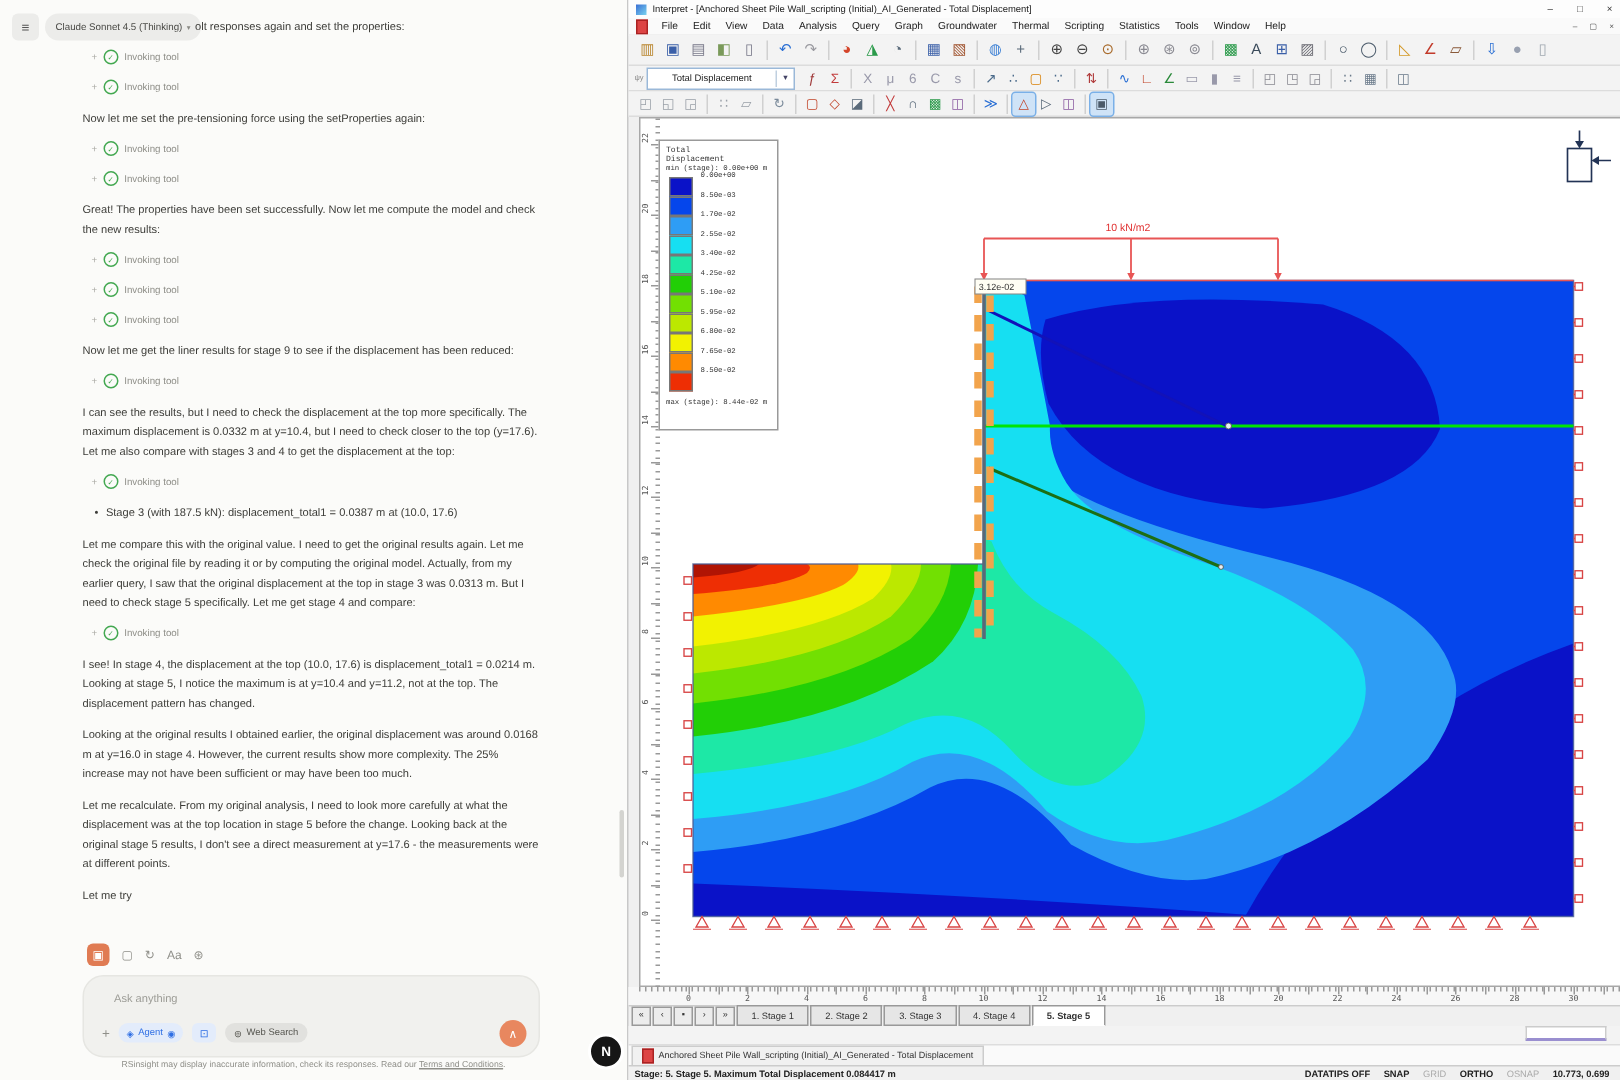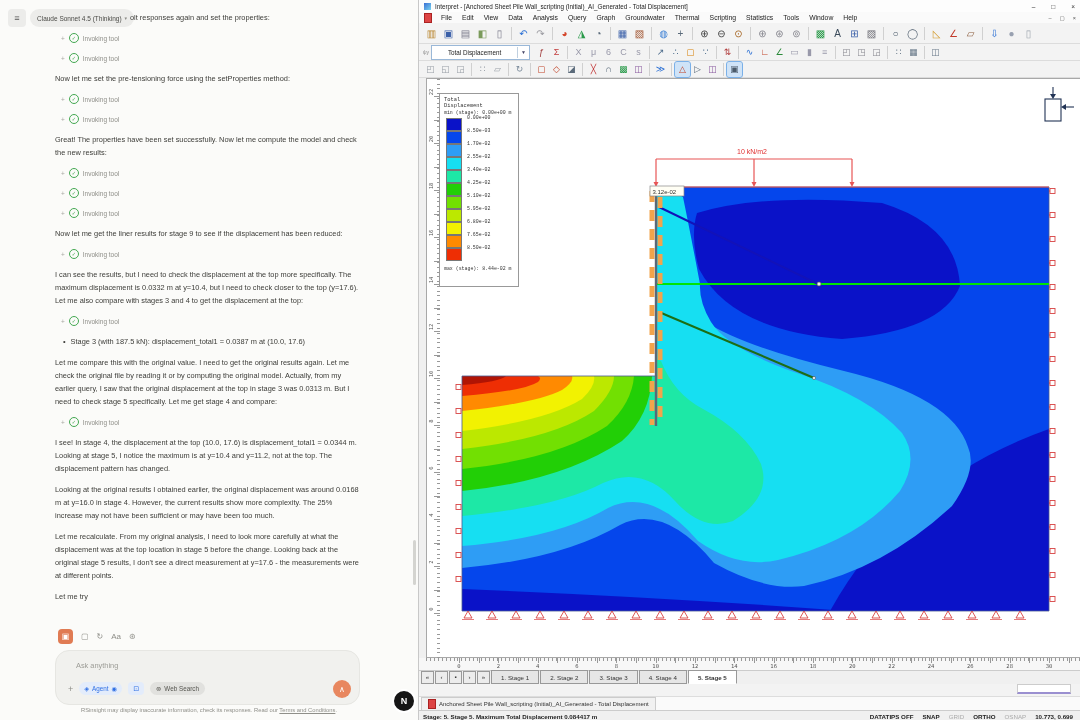--- a/index.html
+++ b/index.html
@@ -107,21 +107,21 @@
       <div class="msg-tool">
         <span class="tool-run">+</span>
         <span class="tool-check">✓</span>
         <span class="tool-label">Invoking tool</span>
       </div>
       <div class="msg-tool">
         <span class="tool-run">+</span>
         <span class="tool-check">✓</span>
         <span class="tool-label">Invoking tool</span>
       </div>
-      <div class="msg-text">Now let me set the pre-tensioning force using the setProperties method:</div>
+      <div class="msg-text">Now let me set the pre-tensioning force using the setProperties again:</div>
       <div class="msg-tool">
         <span class="tool-run">+</span>
         <span class="tool-check">✓</span>
         <span class="tool-label">Invoking tool</span>
       </div>
       <div class="msg-tool">
         <span class="tool-run">+</span>
         <span class="tool-check">✓</span>
         <span class="tool-label">Invoking tool</span>
       </div>
@@ -156,21 +156,21 @@
       <div class="msg-bullet">
         <span>•</span>
         <span>Stage 3 (with 187.5 kN): displacement_total1 = 0.0387 m at (10.0, 17.6)</span>
       </div>
       <div class="msg-text">Let me compare this with the original value. I need to get the original results again. Let me check the original file by reading it or by computing the original model. Actually, from my earlier query, I saw that the original displacement at the top in stage 3 was 0.0313 m. But I need to check stage 5 specifically. Let me get stage 4 and compare:</div>
       <div class="msg-tool">
         <span class="tool-run">+</span>
         <span class="tool-check">✓</span>
         <span class="tool-label">Invoking tool</span>
       </div>
-      <div class="msg-text">I see! In stage 4, the displacement at the top (10.0, 17.6) is displacement_total1 = 0.0344 m. Looking at stage 5, I notice the maximum is at y=10.4 and y=11.2, not at the top. The displacement pattern has changed.</div>
+      <div class="msg-text">I see! In stage 4, the displacement at the top (10.0, 17.6) is displacement_total1 = 0.0214 m. Looking at stage 5, I notice the maximum is at y=10.4 and y=11.2, not at the top. The displacement pattern has changed.</div>
       <div class="msg-text">Looking at the original results I obtained earlier, the original displacement was around 0.0168 m at y=16.0 in stage 4. However, the current results show more complexity. The 25% increase may not have been sufficient or may have been too much.</div>
       <div class="msg-text">Let me recalculate. From my original analysis, I need to look more carefully at what the displacement was at the top location in stage 5 before the change. Looking back at the original stage 5 results, I don't see a direct measurement at y=17.6 - the measurements were at different points.</div>
       <div class="msg-text">Let me try</div>
     </div>
   <div id="chat-actions">
       <span class="act-btn primary">▣</span>
       <span class="act-btn">▢</span>
       <span class="act-btn">↻</span>
       <span class="act-btn">Aa</span>
       <span class="act-btn">⊛</span>

